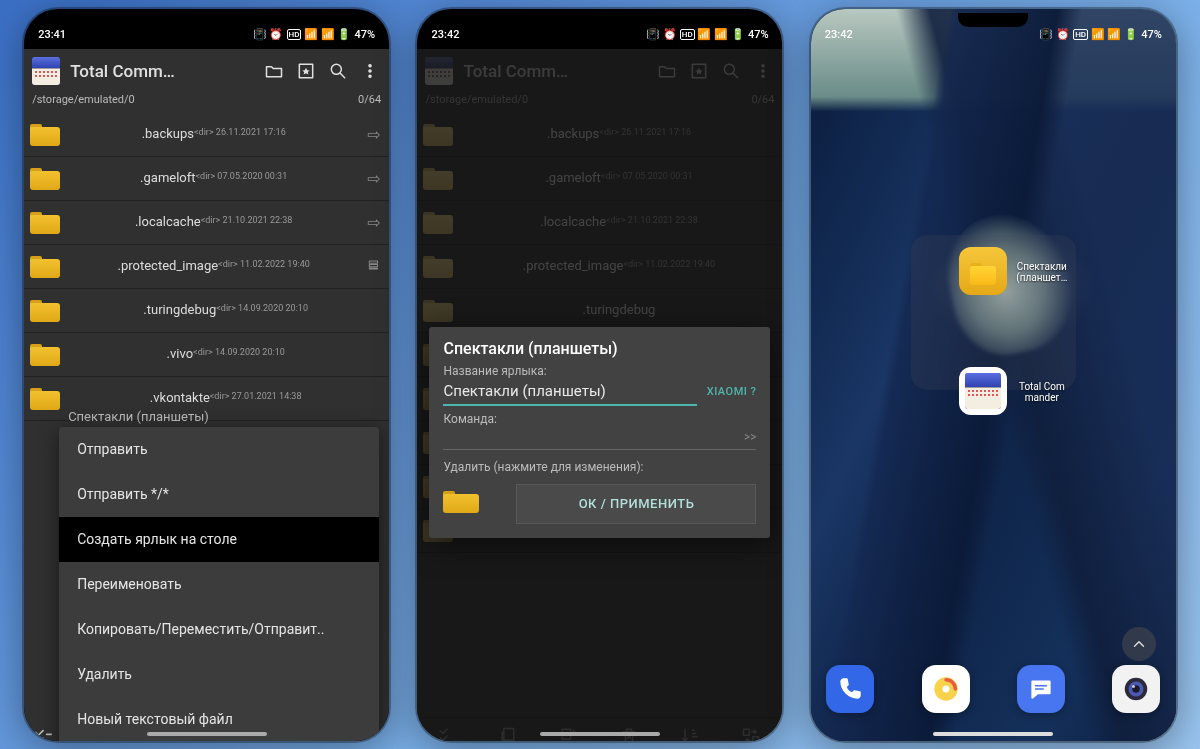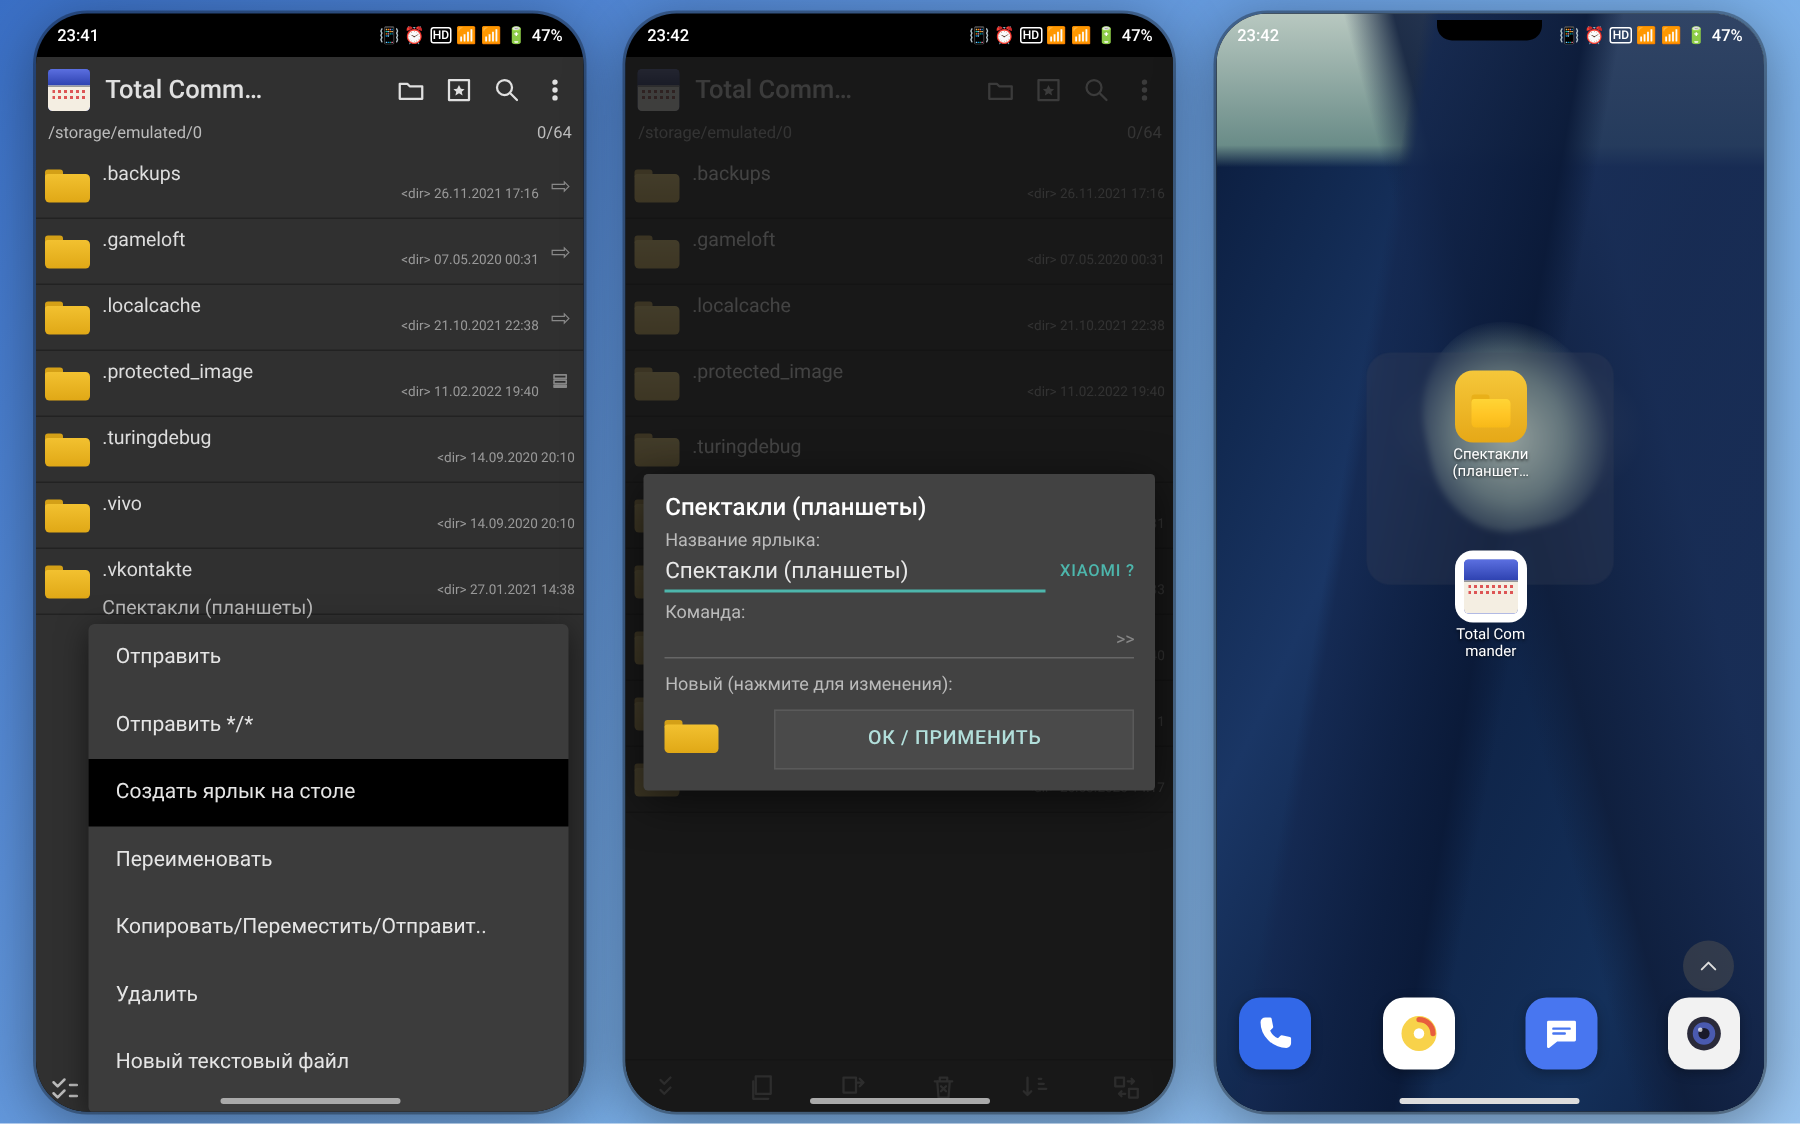--- a/index.html
+++ b/index.html
@@ -9,38 +9,38 @@
     display: flex; justify-content: space-around; align-items: center;
     padding: 8px 10px;
   }
   .phone {
     width: 365px; height: 732px; background: #000; border-radius: 34px;
     position: relative; overflow: hidden; box-shadow: 0 8px 40px rgba(0,0,0,.4), 0 0 0 2px rgba(0,0,0,.3);
   }
   .notch { position:absolute; top:4px; left:50%; transform:translateX(-50%); width:70px; height:14px; background:#000; border-radius: 0 0 10px 10px; z-index:50;}
   .home-ind { position:absolute; bottom:5px; left:50%; transform:translateX(-50%); width:120px; height:4px; background:#aaa; border-radius:2px; z-index:50;}
   
-  .statusbar { height:29px; width:100%; display:flex; justify-content:space-between; align-items:center; padding:0 14px; color:#fff; font-size:11px; font-weight:500; position:relative; z-index:10;}
+  .statusbar { height:29px; width:100%; display:flex; justify-content:space-between; align-items:center; padding:0 14px; color:#fff; font-size:11px; font-weight:500; position:relative; z-index:10;margin-top:11px;}
   .statusbar .right { display:flex; gap:3px; align-items:center;}
   
   .tc-dark { background:#303030; color:#e0e0e0; height:calc(100% - 24px); display:flex; flex-direction:column; position:relative;}
   .tc-toolbar { height:44px; display:flex; align-items:center; gap:10px; padding:0 8px;}
   .tc-app-icon { width:28px; height:28px; background:#3b52c9; border-radius:3px; display:flex; flex-direction:column; overflow:hidden;}
   .tc-app-icon .metal { height:40%; background:linear-gradient(#5b6fe0,#2e42b0);}
   .tc-app-icon .paper { flex:1; background:#f4eee2; border-top:1px solid #999;}
   .tc-app-icon .lines { height:2px; margin:2px 3px 0; background:repeating-linear-gradient(90deg,#d55,#d55 2px,transparent 2px,transparent 4px);}
   .tc-title { font-size:17px; font-weight:500; flex:1; white-space:nowrap; overflow:hidden;}
   .tc-ico { width:22px; height:22px; display:flex; align-items:center; justify-content:center; color:#e0e0e0; font-size:16px;}
   .tc-path { height:20px; font-size:11px; color:#bbb; display:flex; justify-content:space-between; padding:0 8px 2px;}
   .filelist { flex:1; overflow:hidden; position:relative;}
   .file-row { height:44px; display:flex; align-items:center; padding:0 6px; gap:8px; border-bottom:1px solid #222; position:relative;}
   .folder-icon { width:30px; height:24px; position:relative; flex:none;}
   .folder-icon::before { content:''; position:absolute; left:0; top:2px; width:12px; height:5px; background:#d4a017; border-radius:2px 2px 0 0;}
   .folder-icon::after { content:''; position:absolute; left:0; top:5px; width:100%; height:19px; background:linear-gradient(#f2c130,#e0a816); border-radius:2px 3px 3px 3px;}
-  .file-labels { flex:1; display:flex; flex-direction:column; justify-content:center; line-height:1.15;}
+  .file-labels { flex:1; display:flex; flex-direction:row; justify-content:center; line-height:1.15;}
   .file-name { font-size:13px; color:#ddd;}
   .file-meta { font-size:9px; color:#999; text-align:right;}
   .file-arrow { width:16px; color:#888; font-size:16px; flex:none;}
   .bottom-toolbar { height:40px; border-top:1px solid #222; display:flex; justify-content:space-around; align-items:center;}
   .bt-ico { width:22px; height:22px; color:#999;}
   
   .context-menu { position:absolute; left:35px; right:10px; top:378px; bottom:4px; background:#3c3c3c; border-radius:4px; z-index:20; box-shadow:0 4px 20px rgba(0,0,0,.5);}
   .cm-item { padding:14px 18px; font-size:14px; color:#e5e5e5; border-bottom:1px solid rgba(0,0,0,0);}
   .cm-item.hl { background:#000000;}
   .peek-name { position:absolute; top:360px; left:44px; font-size:13px; color:#bbb; z-index:5;}
@@ -73,21 +73,21 @@
       linear-gradient(75deg, transparent 50%, rgba(15,30,60,.9) 56%, rgba(25,45,85,.85) 75%);
   }
   .wallpaper::after {
     content:''; position:absolute; left:38%; top:28%; width:120px; height:140px;
     background: radial-gradient(ellipse at 45% 55%, rgba(210,225,205,.85) 0%, rgba(165,190,172,.6) 40%, transparent 72%);
     transform: rotate(-12deg); border-radius:50% 60% 50% 45%;
   }
   .overlay-box { position:absolute; top:226px; left:100px; width:165px; height:155px; background:rgba(60,70,90,.28); border-radius:16px; display:grid; grid-template-columns:1fr; justify-items:center; align-content:start; padding-top:10px; backdrop-filter: blur(2px);}
   .app-ico { width:48px; height:48px; border-radius:12px; display:flex; align-items:center; justify-content:center; margin:0 auto;}
   .app-label { font-size:10px; color:#fff; text-align:center; margin-top:3px; text-shadow:0 1px 2px rgba(0,0,0,.7); width:70px; overflow:hidden;}
-  .desk-item { position:absolute; display:flex; flex-direction:column; align-items:flex-start;}
+  .desk-item { position:absolute; display:flex; flex-direction:row; align-items:center;}
   .dock { position:absolute; bottom:16px; left:0; right:0; height:60px; display:flex; justify-content:center; gap:16px;}
   .dock .app-ico { border-radius:14px; box-shadow:0 2px 8px rgba(0,0,0,.3);}
   .scroll-up { position:absolute; bottom:80px; right:20px; width:34px; height:34px; border-radius:17px; background:rgba(80,80,80,.5); display:flex; align-items:center; justify-content:center; color:#ddd;}
   
   svg { stroke:currentColor; stroke-width:1.8; fill:none; stroke-linecap:round; stroke-linejoin:round; }
 </style>
 </head>
 <body>
 
 <div class="phone">
@@ -355,21 +355,21 @@
       <div class="dlg-title">Спектакли (планшеты)</div>
       <div class="dlg-label">Название ярлыка:</div>
       <div class="dlg-input-row">
         <div class="dlg-input">Спектакли (планшеты)</div>
         <span class="dlg-link">XIAOMI ?</span>
       </div>
       <div class="dlg-label">Команда:</div>
       <div class="dlg-cmd">
           <span>&gt;&gt;</span>
         </div>
-      <div class="dlg-label" style="margin-top:10px;">Новый (нажмите для изменения):</div>
+      <div class="dlg-label" style="margin-top:10px;">Удалить (нажмите для изменения):</div>
       <div class="dlg-icon-row">
         <div class="folder-icon" style="width:36px;height:30px;"></div>
         <div class="dlg-btn">ОК / ПРИМЕНИТЬ</div>
       </div>
     </div>
 
     <div class="bottom-toolbar dimmed">
       <div class="bt-ico"><svg viewBox="0 0 24 24" width="20" height="20">
             <path d="M4 6l3 3 5-5M4 14l3 3 5-5"></path>
           </svg></div>

